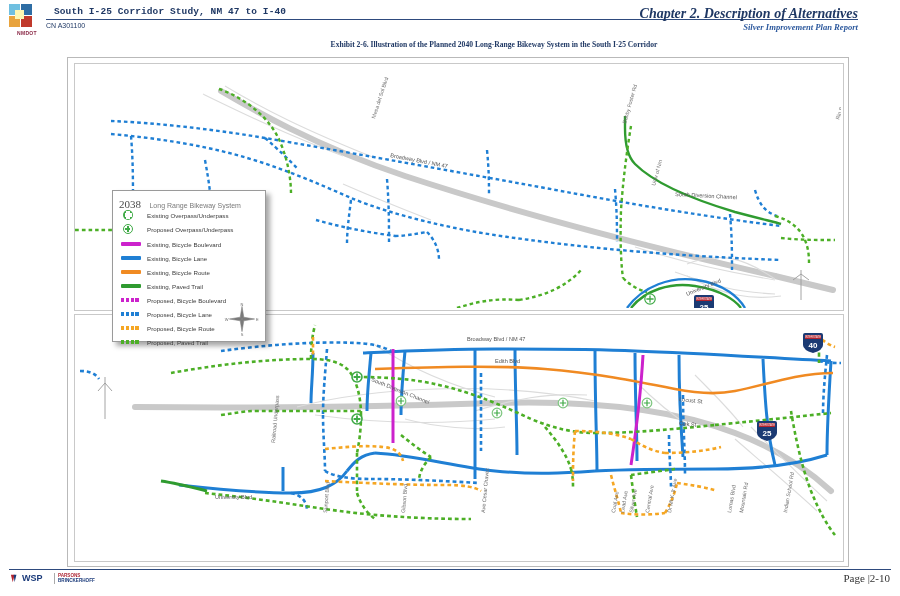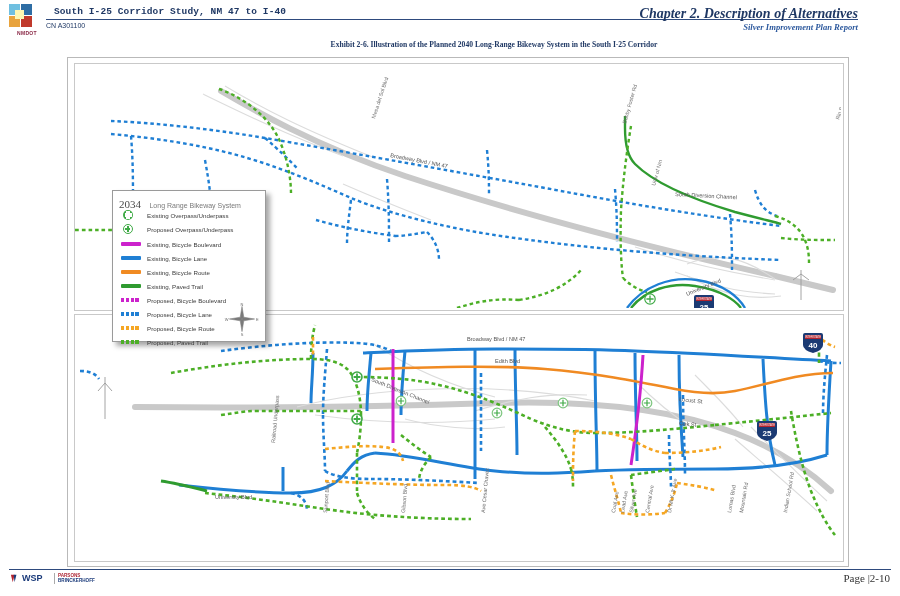--- a/index.html
+++ b/index.html
@@ -325,21 +325,21 @@
         <text class="maplabel" transform="translate(656,198) rotate(-80)">Lomas Blvd</text>
         <text class="maplabel" transform="translate(668,198) rotate(-80)">Mountain Rd</text>
         <text class="maplabel" transform="translate(712,198) rotate(-80)">Indian School Rd</text>
       </g>
     </svg>
   </div>
 </div>
 
 <div id="legend">
   <div id="legend-head">
-    <span id="legend-year">2034</span>
+    <span id="legend-year">2038</span>
     <span id="legend-sub">Long Range Bikeway System</span>
   </div>
 
   <div class="leg-row" style="top:18px;">
     <span class="ico-circ" style="background:#3faa46;"></span>
     <span class="ico-circ" style="left:5.3px;top:2.4px;width:3.4px;height:7.2px;border-radius:0;background:#ffffff;"></span>
     <span class="ico-circ" style="left:3.5px;top:4.3px;width:7.2px;height:3.4px;border-radius:0;background:#ffffff;"></span>
     <span class="lbl">Existing Overpass/Underpass</span>
   </div>
 

